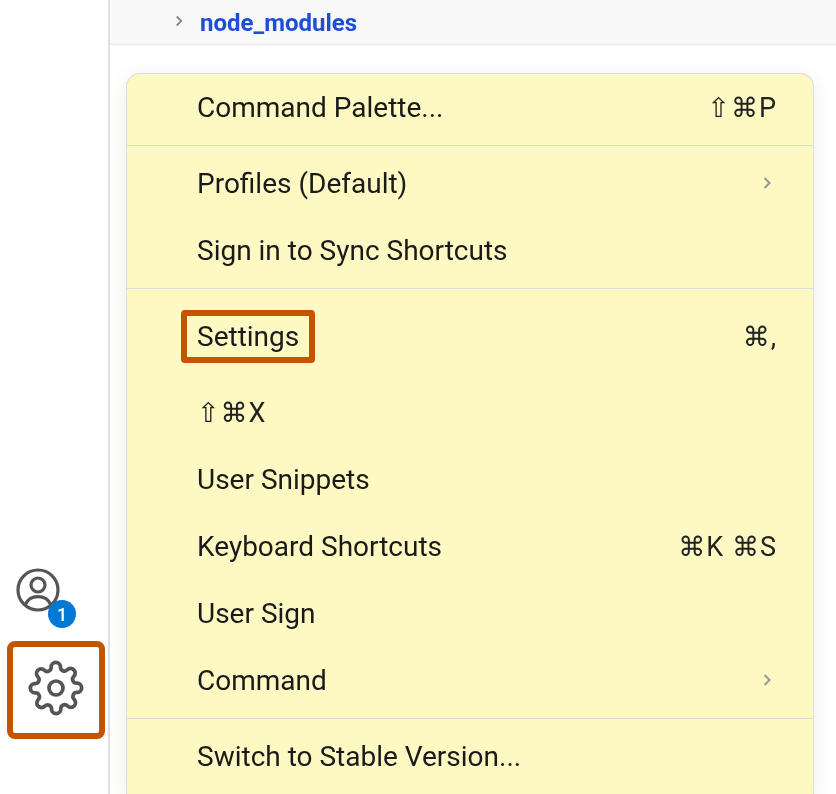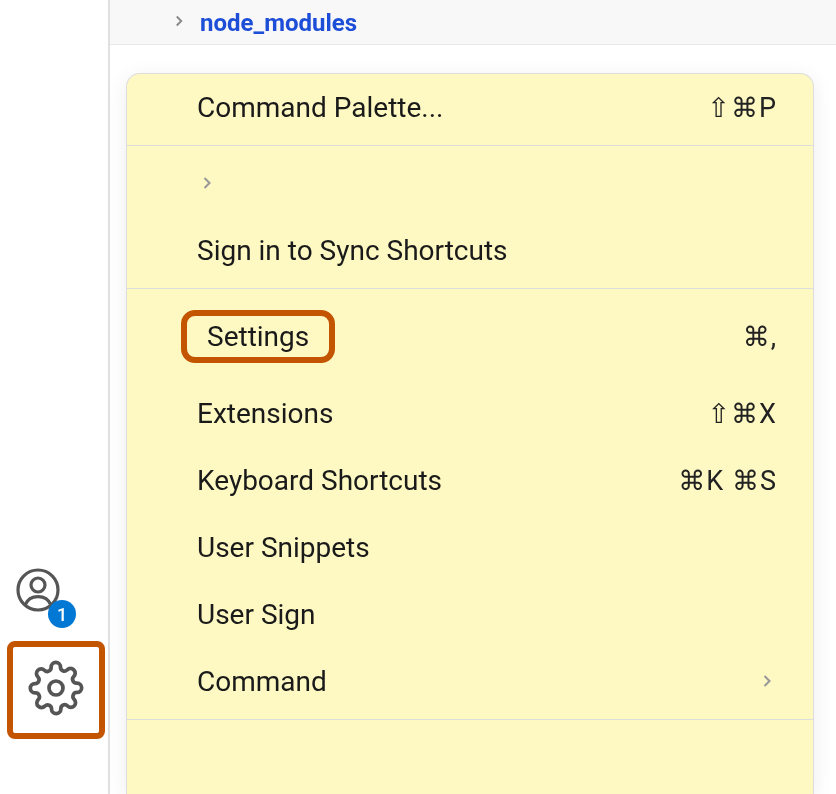--- a/index.html
+++ b/index.html
@@ -129,22 +129,22 @@
       height: 1px;
       background: #ddd;
       margin: 4px 0;
     }
     .chevron-right {
       color: #888;
       font-size: 28px;
     }
     .settings-highlight {
       border: 6px solid #c35400;
-      border-radius: 14px;
-      padding: 4px 20px;
+      border-radius: 4px;
+      padding: 4px 10px;
       display: inline-block;
       margin-left: -16px;
     }
     .menu-item.settings-row {
       padding-left: 70px;
     }
   </style>
 </head>
 <body>
 
@@ -181,20 +181,21 @@
 <div class="context-menu">
 
   <div class="menu-item">
     <span class="menu-label">Command Palette...</span>
     <span class="menu-shortcut">⇧⌘P</span>
   </div>
 
   <div class="separator"></div>
 
   <div class="menu-item">
+    <span class="menu-label">Profiles (Default)</span>
     <span class="chevron-right">
       <svg width="20" height="20" viewBox="0 0 24 24" fill="none" stroke="#999" stroke-width="2.5">
           <path d="M9 18l6-6-6-6"></path>
         </svg>
     </span>
   </div>
 
   <div class="menu-item">
     <span class="menu-label">Sign in to Sync Shortcuts</span>
   </div>
@@ -202,42 +203,44 @@
   <div class="separator"></div>
 
   <div class="menu-item settings-row">
     <span class="settings-highlight">
       <span class="menu-label">Settings</span>
     </span>
     <span class="menu-shortcut">⌘,</span>
   </div>
 
   <div class="menu-item">
-    <span class="menu-label">Extensions</span>
     <span class="menu-shortcut">⇧⌘X</span>
+  </div>
+
+  <div class="menu-item">
+    <span class="menu-label">User Snippets</span>
   </div>
 
   <div class="menu-item">
     <span class="menu-label">Keyboard Shortcuts</span>
     <span class="menu-shortcut">⌘K ⌘S</span>
-  </div>
-
-  <div class="menu-item">
-    <span class="menu-label">User Snippets</span>
   </div>
 
   <div class="menu-item">
     <span class="menu-label">User Sign</span>
   </div>
 
   <div class="menu-item">
     <span class="menu-label">Command</span>
     <span class="chevron-right">
       <svg width="20" height="20" viewBox="0 0 24 24" fill="none" stroke="#999" stroke-width="2.5">
           <path d="M9 18l6-6-6-6"></path>
         </svg>
     </span>
   </div>
 
   <div class="separator"></div>
 
+  <div class="menu-item">
+    <span class="menu-label">Switch to Stable Version...</span>
+  </div>
 
 </div>
 
 </body></html>

